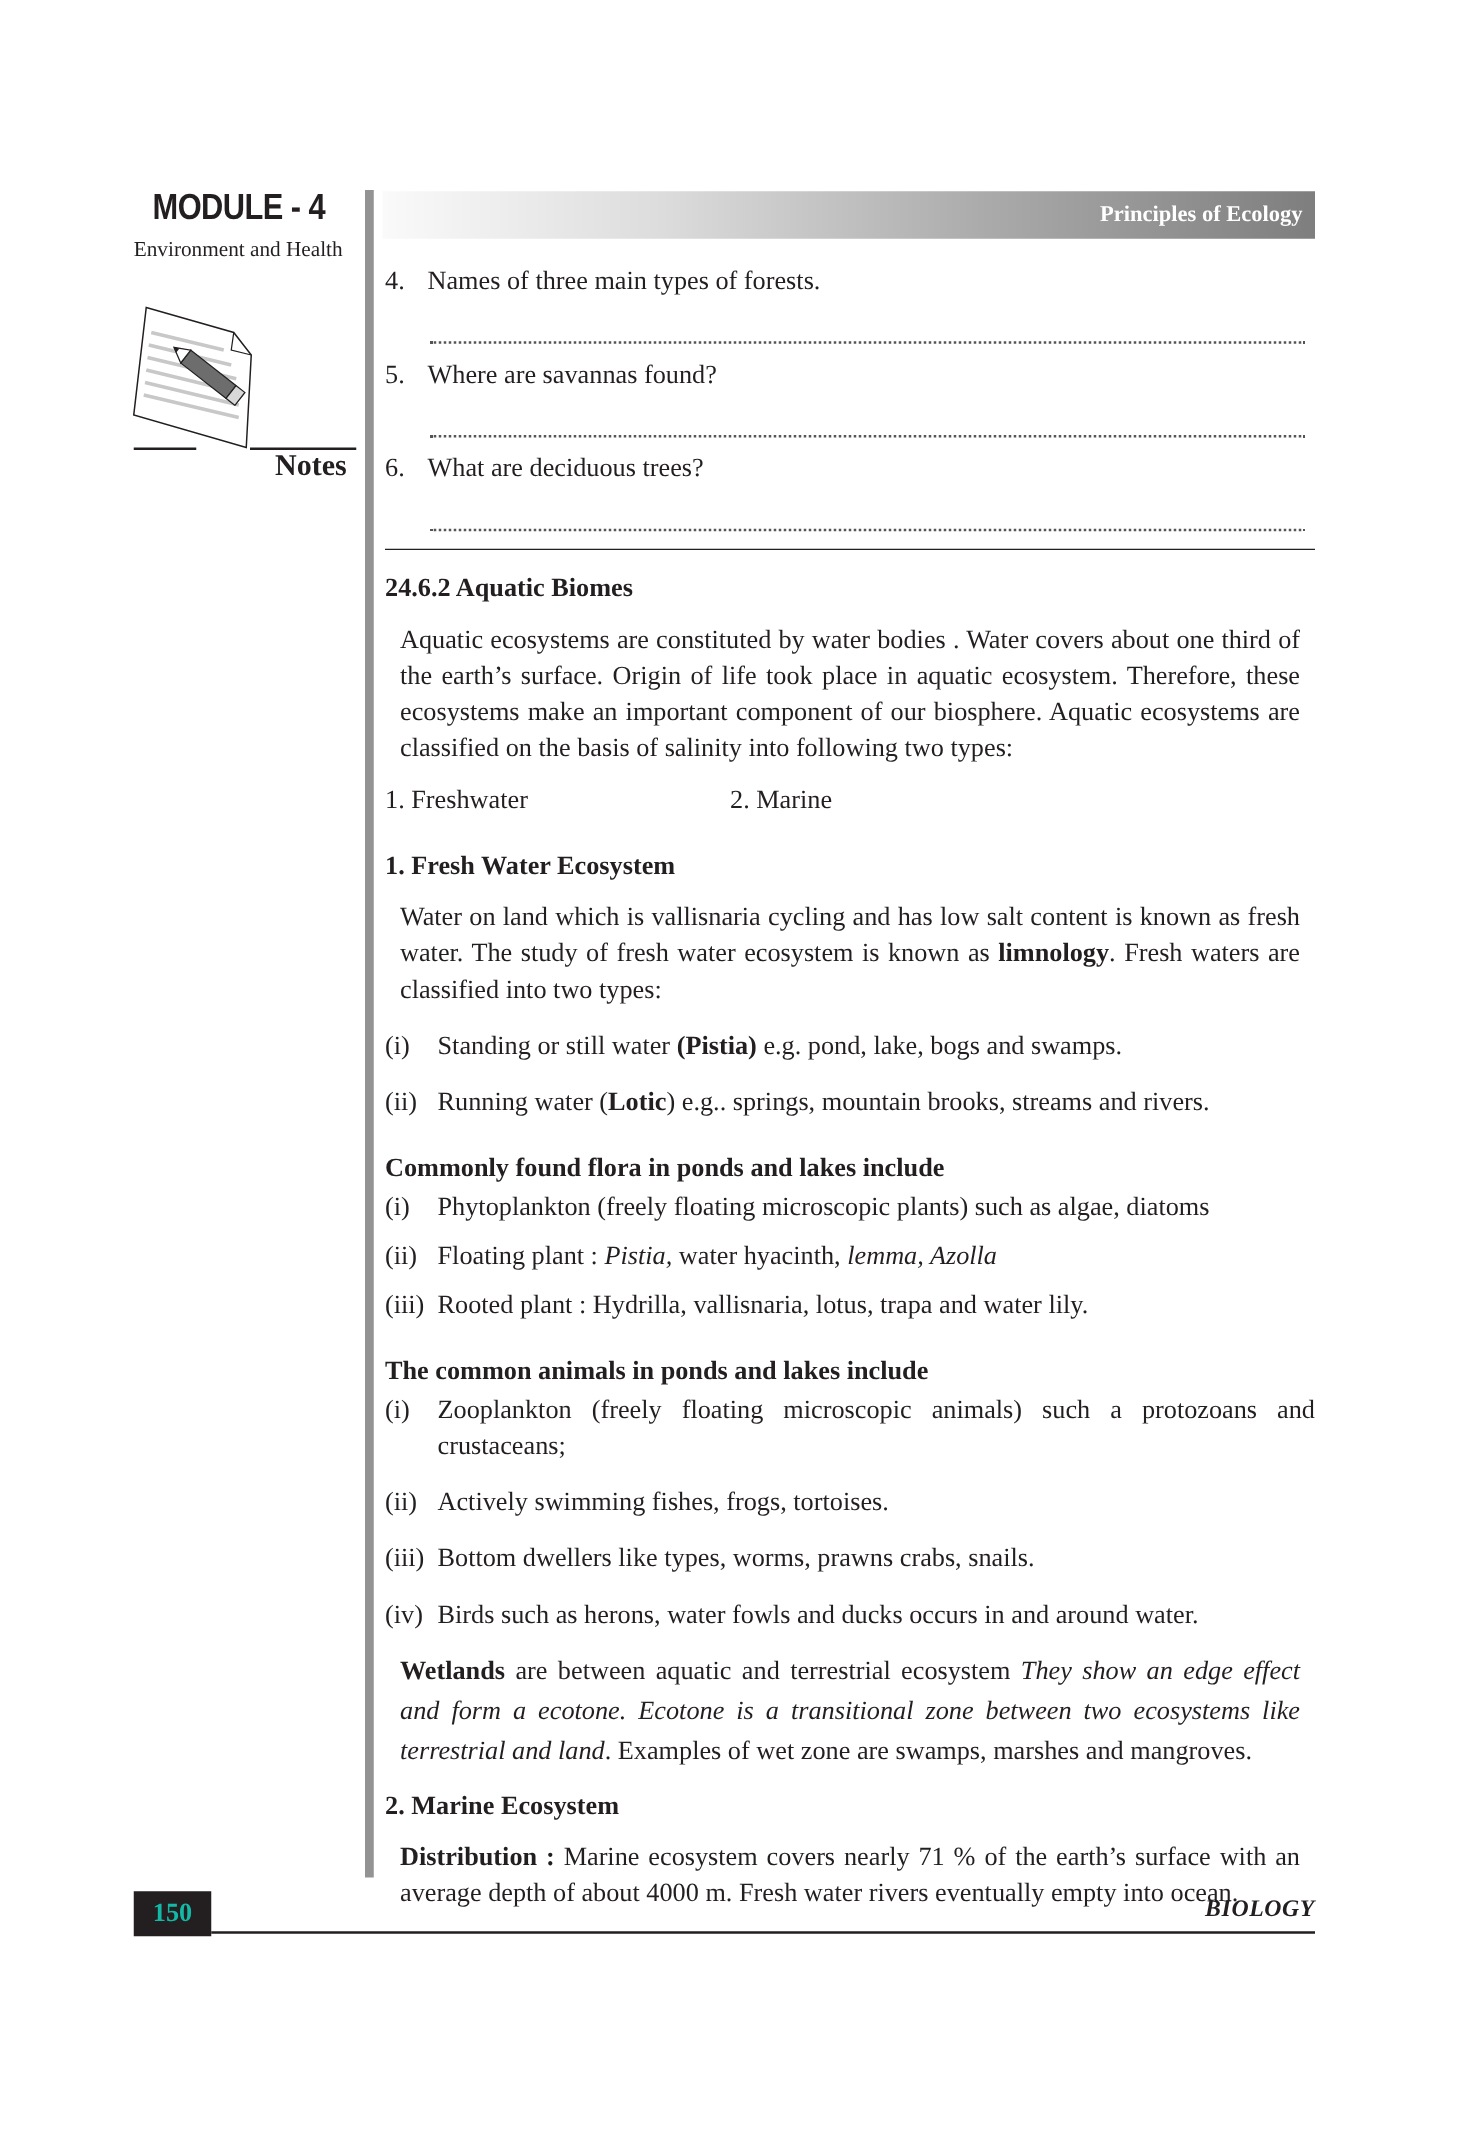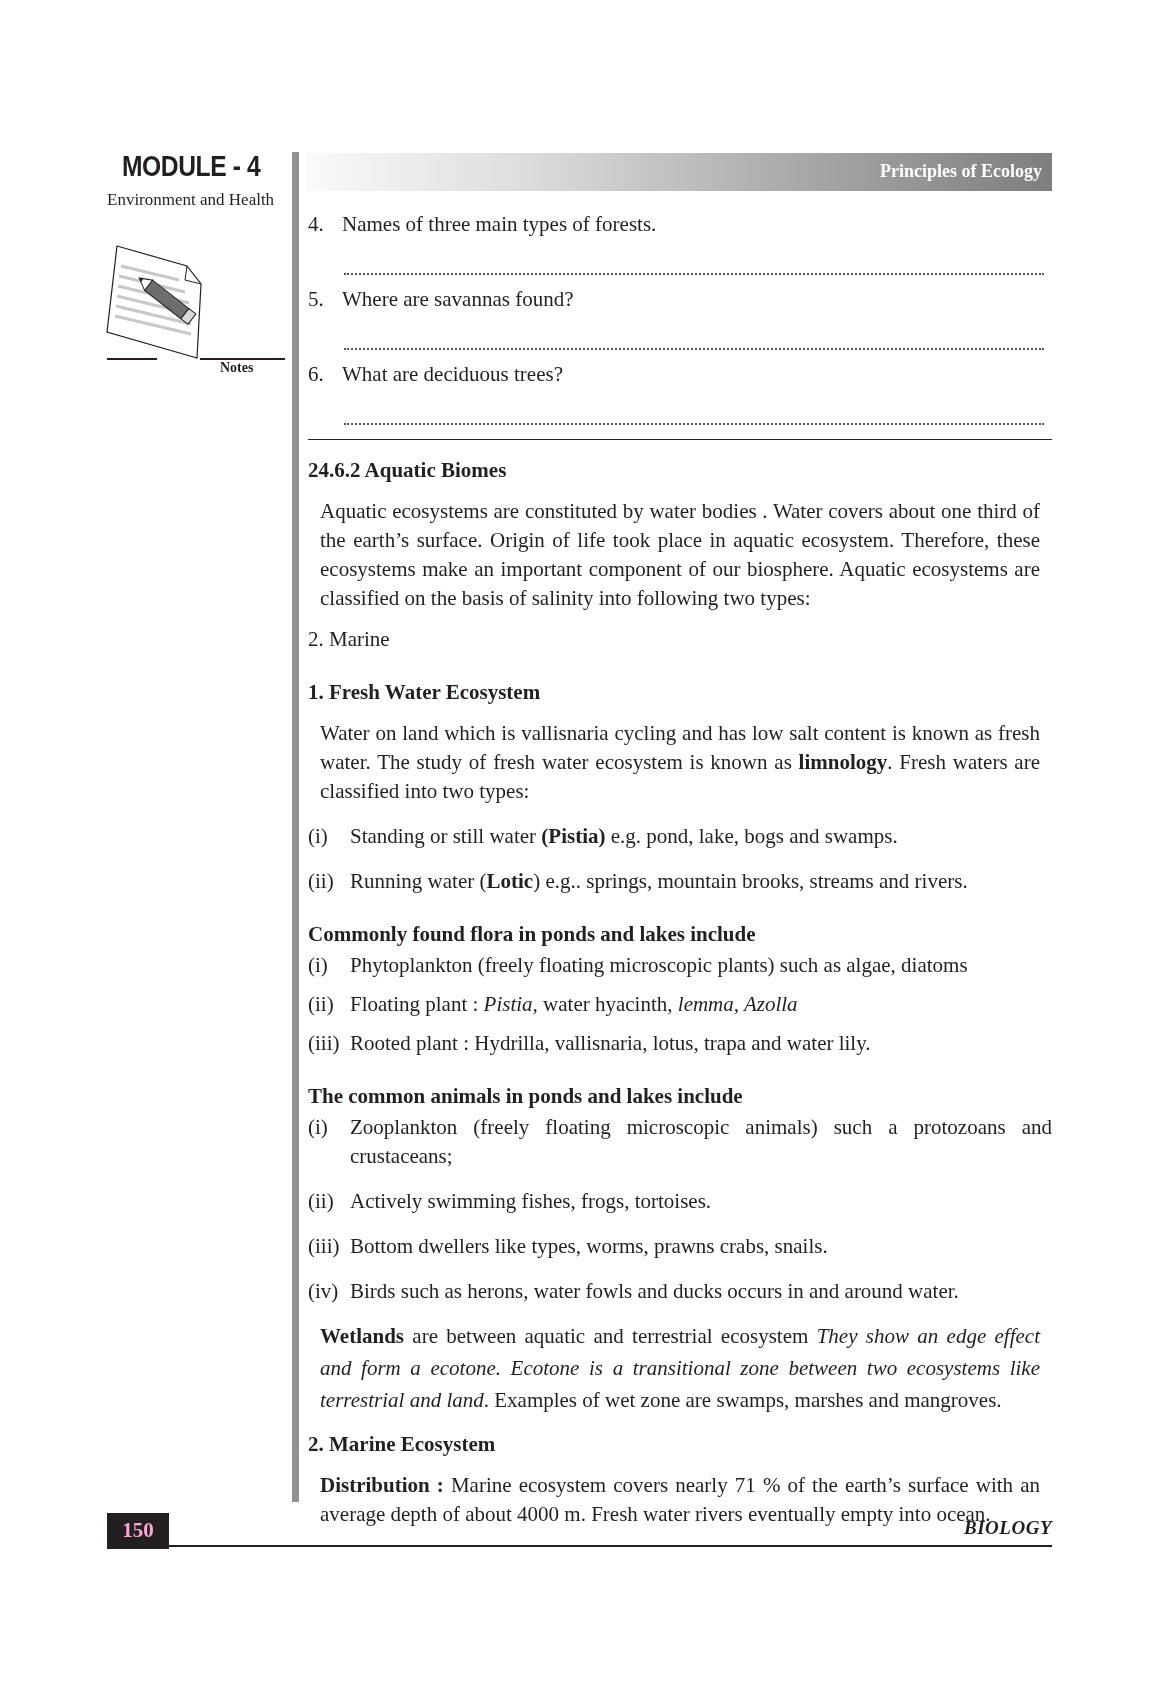--- a/index.html
+++ b/index.html
@@ -7,21 +7,21 @@
          font-family: "Liberation Serif", serif; color: #231f20; }
 
   
   .module-title { position: absolute; left: 122px; top: 150px; font-family: "Liberation Sans", sans-serif;
                   font-weight: bold; font-size: 29px; letter-spacing: -0.5px; color: #231f20;
                   transform: scaleX(0.85); transform-origin: left top; white-space: nowrap; }
   .module-sub { position: absolute; left: 107px; top: 190px; font-size: 17px; white-space: nowrap; }
   .notes-icon { position: absolute; left: 105px; top: 240px; width: 110px; height: 120px; }
   .notes-rule-left { position: absolute; left: 107px; top: 358px; width: 50px; border-top: 2px solid #231f20; }
   .notes-rule-right { position: absolute; left: 200px; top: 358px; width: 85px; border-top: 2px solid #231f20; }
-  .notes-label { position: absolute; left: 220px; top: 360px; font-size: 14px; font-weight: bold; }
+  .notes-label { position: absolute; left: 220px; top: 360px; font-size: 24px; font-weight: bold; }
 
   .side-bar { position: absolute; left: 292px; top: 152px; width: 7px; height: 1350px; background: #939393; }
 
   
   .header-band { position: absolute; left: 306px; top: 153px; width: 746px; height: 38px;
                  background: linear-gradient(to right, #fafafa 0%, #dcdcdc 30%, #aaaaaa 65%, #7e7e7e 100%); }
   .header-label { position: absolute; right: 10px; top: 8px; color: #ffffff; font-weight: bold; font-size: 18px; }
 
   
   .content { position: absolute; left: 308px; top: 200px; width: 744px; font-size: 21px; line-height: 29px; }
@@ -36,21 +36,21 @@
   .list-item { display: flex; margin-top: 16px; }
   .list-item.tight { margin-top: 10px; }
   .li-num { width: 42px; flex: none; }
   .li-text { flex: 1; text-align: justify; }
   .sec-gap { margin-top: 24px; }
   .sec-gap-sm { margin-top: 14px; }
   .wet { line-height: 32px; margin-top: 14px; }
 
   
   .page-box { position: absolute; left: 107px; top: 1513px; width: 62px; height: 36px; background: #231f20;
-              color: #f9a8d4; font-weight: bold; font-size: 21px; text-align: center; line-height: 34px; }
+              color: #14b8a6; font-weight: bold; font-size: 21px; text-align: center; line-height: 34px; }
   .footer-rule { position: absolute; left: 169px; top: 1545px; width: 883px; border-top: 2.5px solid #231f20; }
   .footer-label { position: absolute; right: 115px; top: 1517px; font-weight: bold; font-style: italic; font-size: 19px; letter-spacing: 0.5px; }
 </style>
 </head>
 <body>
 
 <div class="module-title">MODULE - 4</div>
 <div class="module-sub">Environment and Health</div>
 
 <svg class="notes-icon" viewBox="0 0 110 120">
@@ -99,20 +99,21 @@
       <span>What are deciduous trees?</span>
     </div>
     <div class="answer-line"></div>
   </div>
 
   <div class="divider"></div>
 
   <h3>24.6.2 Aquatic Biomes</h3>
   <p>Aquatic ecosystems are constituted by water bodies . Water covers about one third of the earth’s surface. Origin of life took place in aquatic ecosystem. Therefore, these ecosystems make an important component of our biosphere. Aquatic ecosystems are classified on the basis of salinity into following two types:</p>
   <div class="types-row">
+    <span class="t1">1.  Freshwater</span>
     <span>2.  Marine</span>
   </div>
 
   <h3 class="sec-gap">1. Fresh Water Ecosystem</h3>
   <p><span>Water on land which is vallisnaria cycling and has low salt content is known as fresh water. The study of fresh water ecosystem is known as </span><b>limnology</b><span>. Fresh waters are classified into two types:</span></p>
 
   <div class="list-item">
     <span class="li-num">(i)</span>
     <span class="li-text"><span>Standing or still water </span><b>(Pistia)</b><span> e.g. pond, lake, bogs and swamps.</span></span>
   </div>

